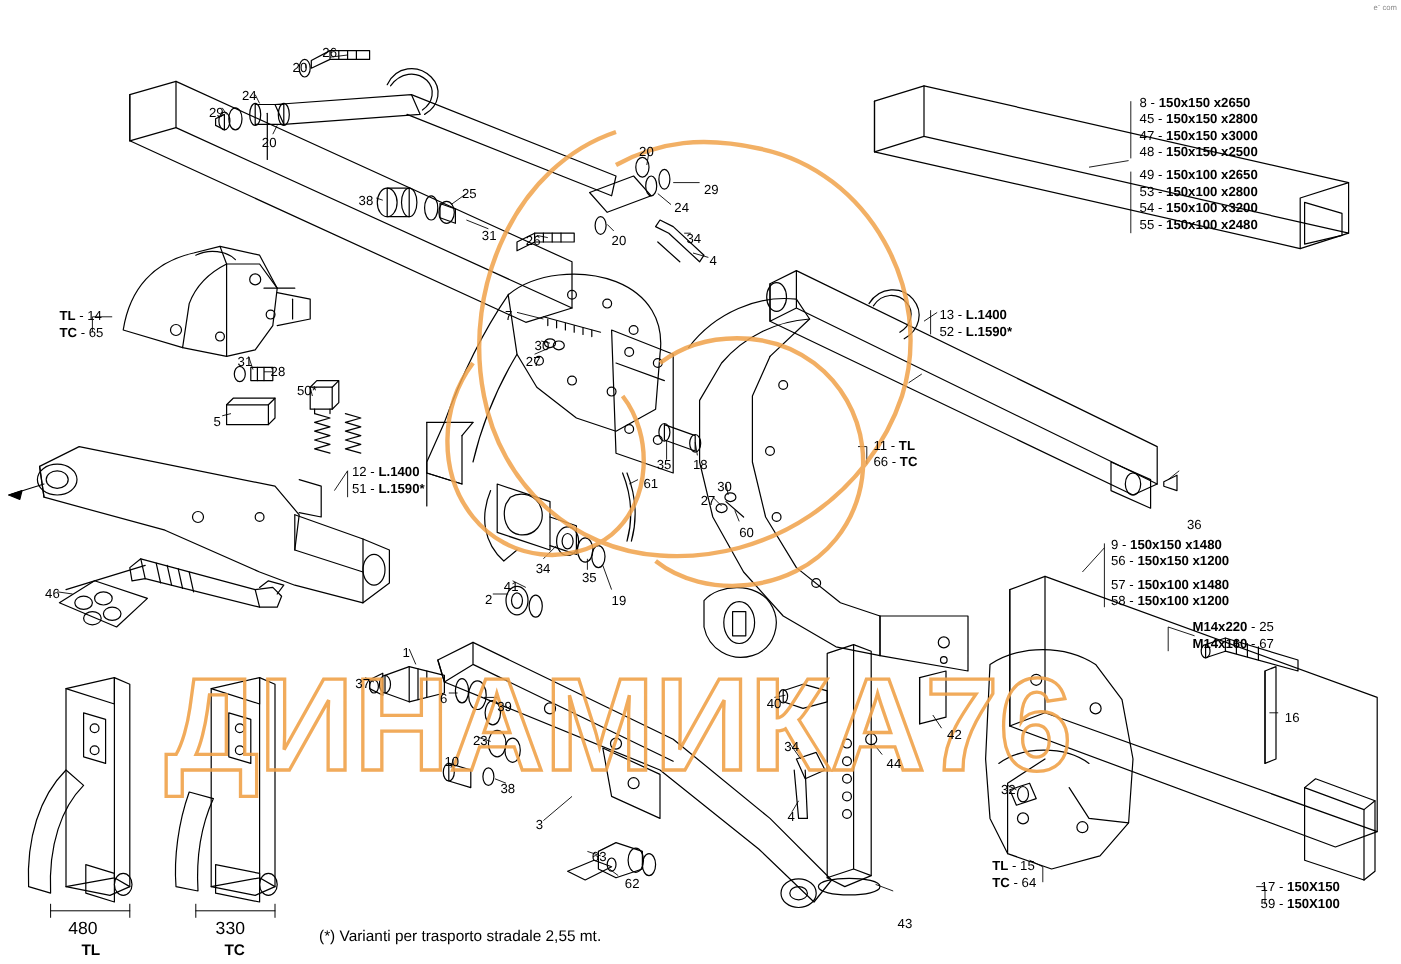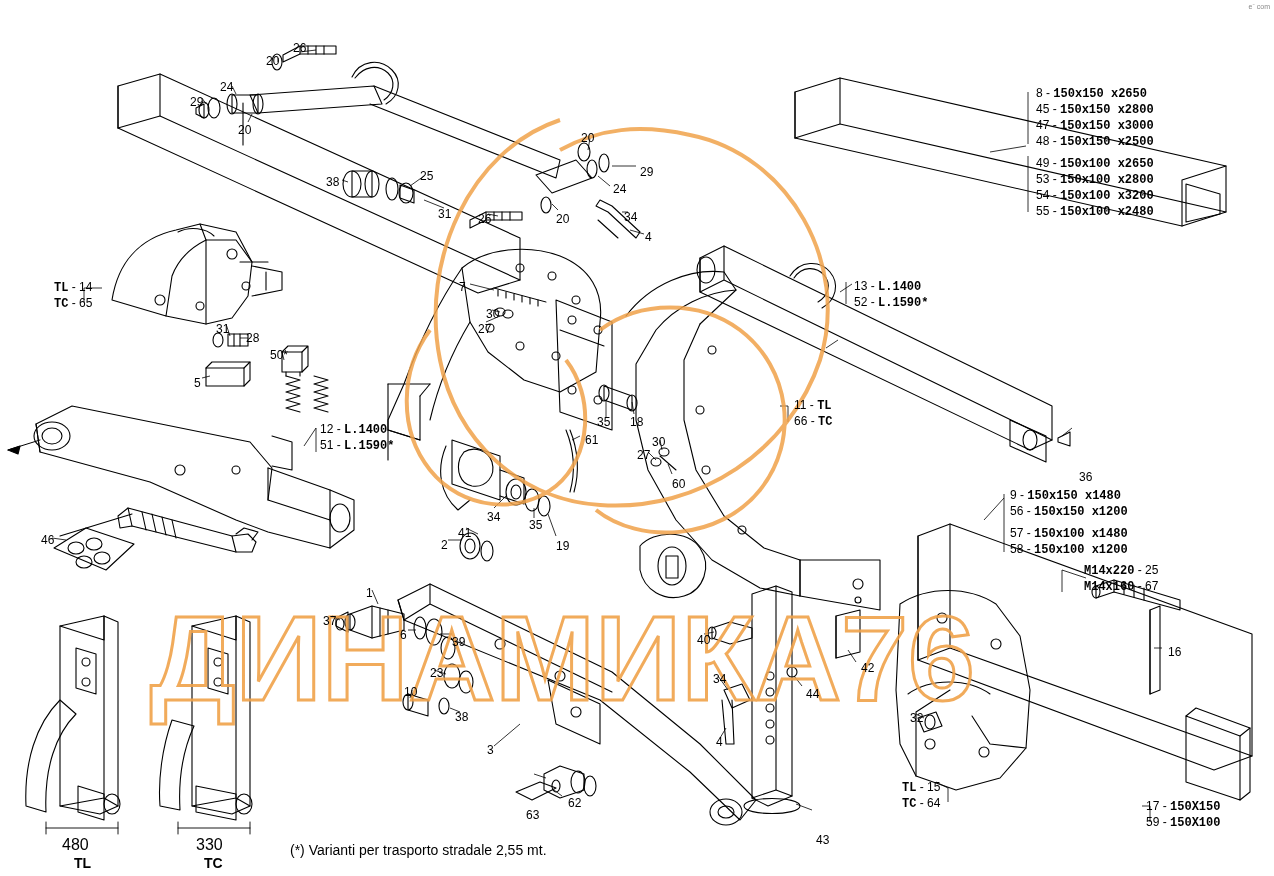--- a/index.html
+++ b/index.html
@@ -7,21 +7,21 @@
        font-family:"Liberation Sans", sans-serif;color:#000;}
   #sheet{position:absolute;inset:0;}
   svg{position:absolute;left:0;top:0;}
   .num{position:absolute;font-size:12px;line-height:12px;white-space:nowrap;}
   .wm{position:absolute;left:0;top:0;width:1274px;height:876px;pointer-events:none;}
   .footnote{position:absolute;font-size:14px;white-space:nowrap;}
   .dimlbl{position:absolute;font-size:16px;white-space:nowrap;}
   .bold{font-weight:bold;}
   .tbl{position:absolute;font-size:12px;line-height:15px;white-space:nowrap;}
   .tbl .r{display:block;}
-  .tbl .r b{font-weight:bold;font-family:Liberation Mono, monospace;}
+  .tbl .r b{font-weight:bold;}
   .corner{position:absolute;right:4px;top:2px;font-size:7px;color:#888;}
 </style>
 </head>
 <body>
 
 <div id="sheet">
 
 <svg width="1274" height="876" viewBox="0 0 1274 876">
   <g fill="none" stroke="#000" stroke-width="1.1" stroke-linejoin="round" stroke-linecap="round">
 
@@ -502,18 +502,18 @@
       <div class="num" style="left: 861px; top: 662px;">42</div>
       <div class="num" style="left: 1168px; top: 646px;">16</div>
       <div class="num" style="left: 430px; top: 667px;">23</div>
       <div class="num" style="left: 713px; top: 673px;">34</div>
       <div class="num" style="left: 806px; top: 688px;">44</div>
       <div class="num" style="left: 404px; top: 686px;">10</div>
       <div class="num" style="left: 455px; top: 711px;">38</div>
       <div class="num" style="left: 716px; top: 736px;">4</div>
       <div class="num" style="left: 910px; top: 712px;">32</div>
       <div class="num" style="left: 487px; top: 744px;">3</div>
-      <div class="num" style="left: 526px; top: 773px; margin-top: 36px;">63</div>
+      <div class="num" style="left: 538px; top: 773px;">63</div>
       <div class="num" style="left: 568px; top: 797px;">62</div>
       <div class="num" style="left: 816px; top: 812px; margin-top: 22px;">43</div>
     </div>
 
 </div>
 
 </body></html>

